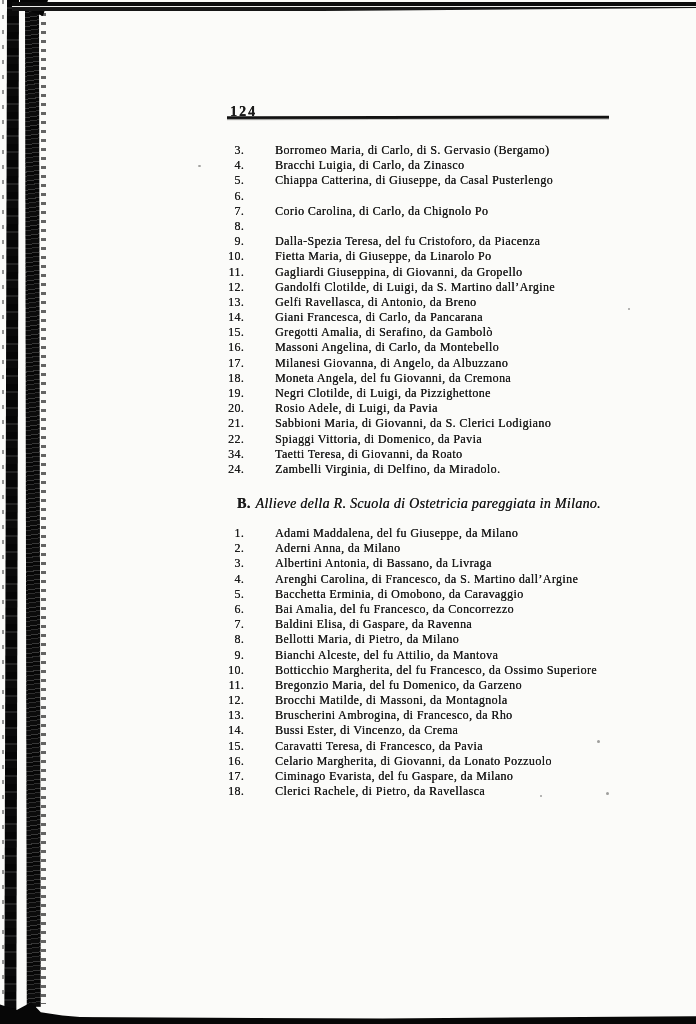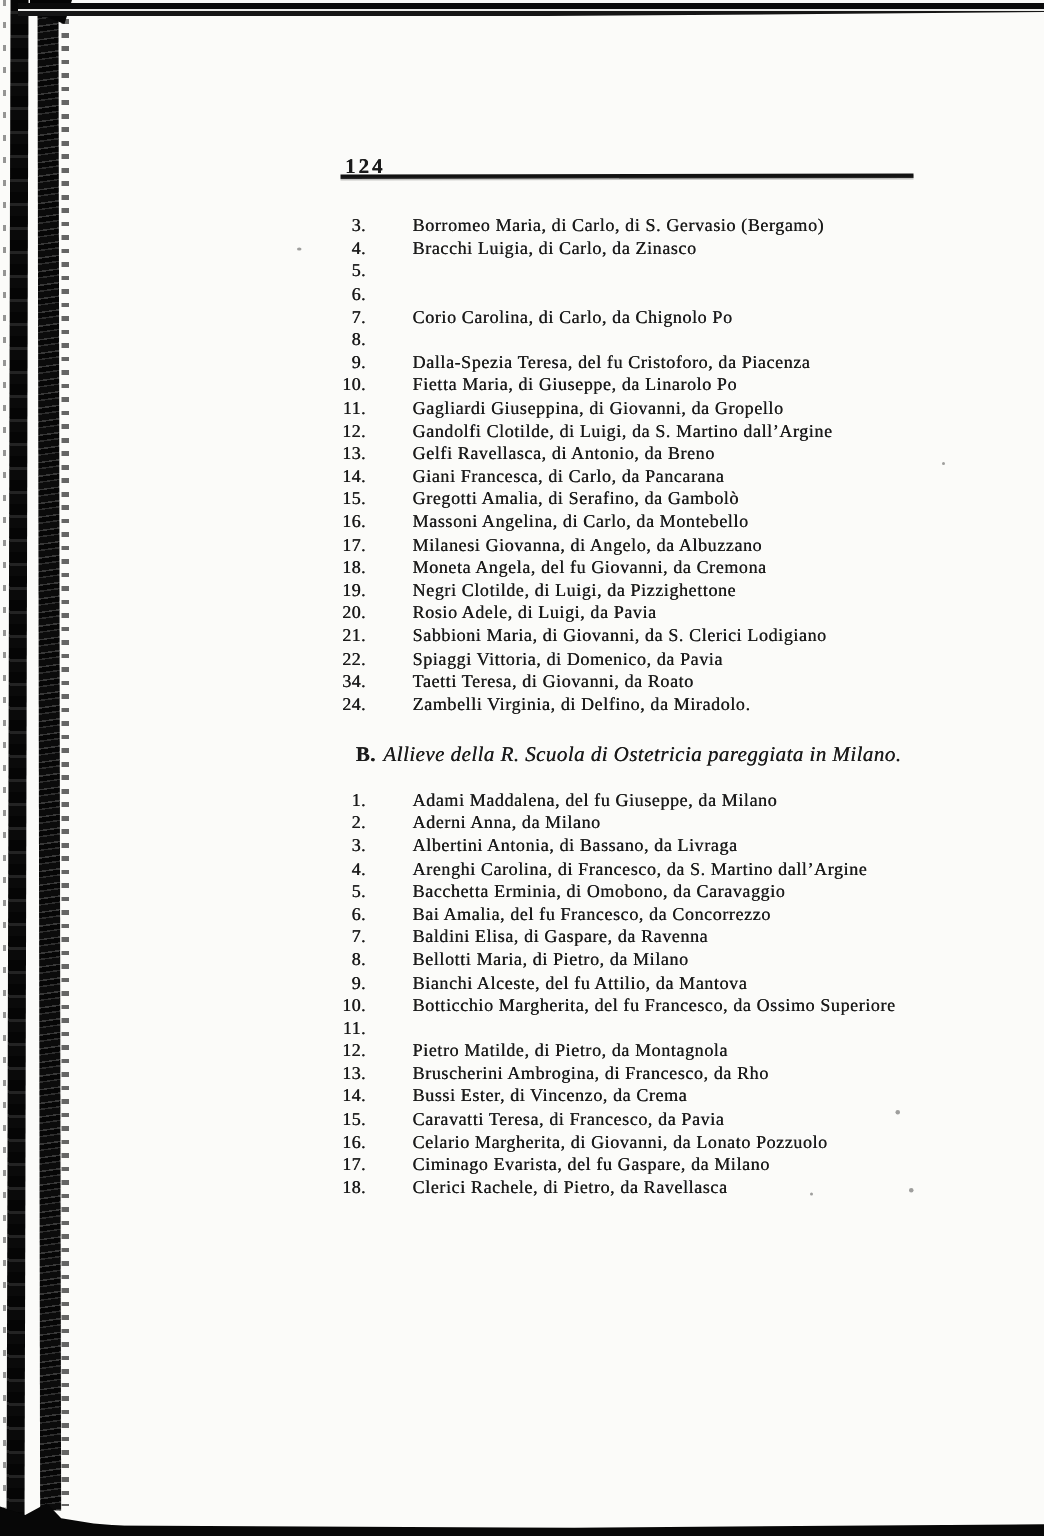--- a/index.html
+++ b/index.html
@@ -124,20 +124,21 @@
         <span class="txt">Borromeo Maria, di Carlo, di S. Gervasio (Bergamo)</span>
       </div>
 
       <div class="row">
         <span class="num">4.</span>
         <span class="txt">Bracchi Luigia, di Carlo, da Zinasco</span>
       </div>
 
       <div class="row">
         <span class="num">5.</span>
+        <span class="txt">Chiappa Catterina, di Giuseppe, da Casal Pusterlengo</span>
       </div>
 
       <div class="row">
         <span class="num">6.</span>
       </div>
 
       <div class="row">
         <span class="num">7.</span>
         <span class="txt">Corio Carolina, di Carlo, da Chignolo Po</span>
       </div>
@@ -278,25 +279,26 @@
         <span class="txt">Bianchi Alceste, del fu Attilio, da Mantova</span>
       </div>
 
       <div class="row">
         <span class="num">10.</span>
         <span class="txt">Botticchio Margherita, del fu Francesco, da Ossimo Superiore</span>
       </div>
 
       <div class="row">
         <span class="num">11.</span>
+        <span class="txt">Bregonzio Maria, del fu Domenico, da Garzeno</span>
       </div>
 
       <div class="row">
         <span class="num">12.</span>
-        <span class="txt">Pietro Matilde, di Pietro, da Montagnola</span>
+        <span class="txt">Brocchi Matilde, di Massoni, da Montagnola</span>
       </div>
 
       <div class="row">
         <span class="num">13.</span>
         <span class="txt">Bruscherini Ambrogina, di Francesco, da Rho</span>
       </div>
 
       <div class="row">
         <span class="num">14.</span>
         <span class="txt">Bussi Ester, di Vincenzo, da Crema</span>

